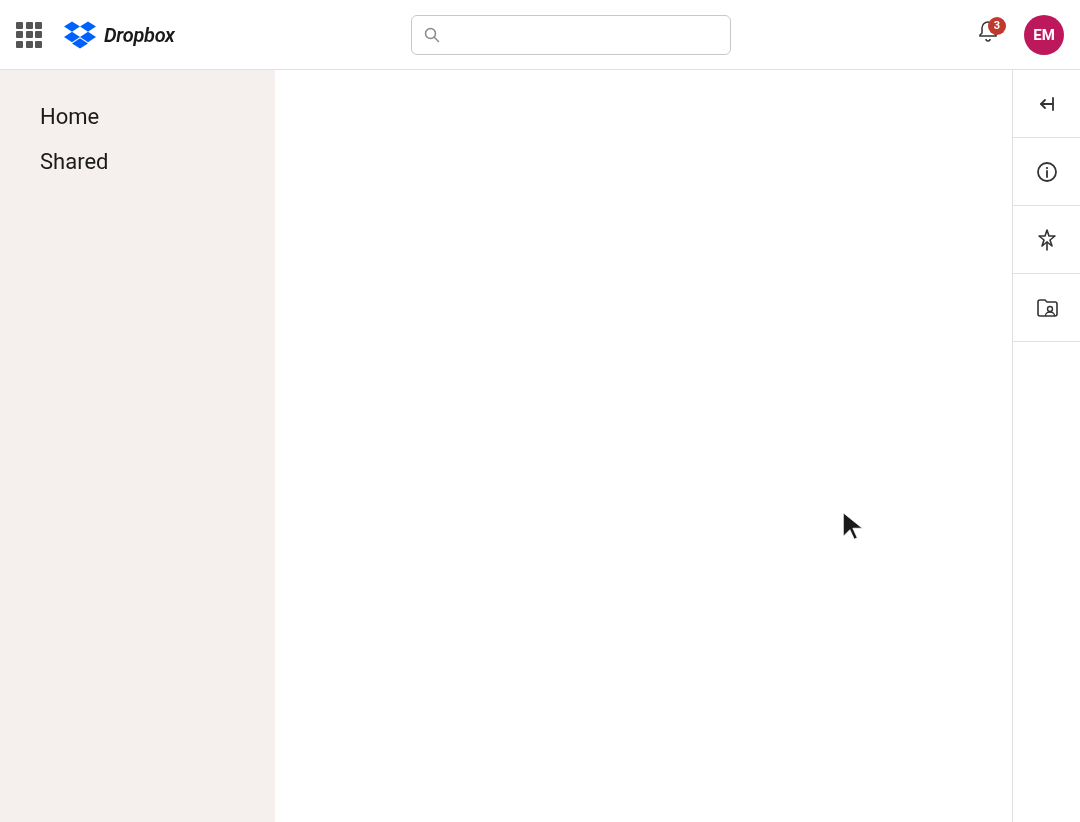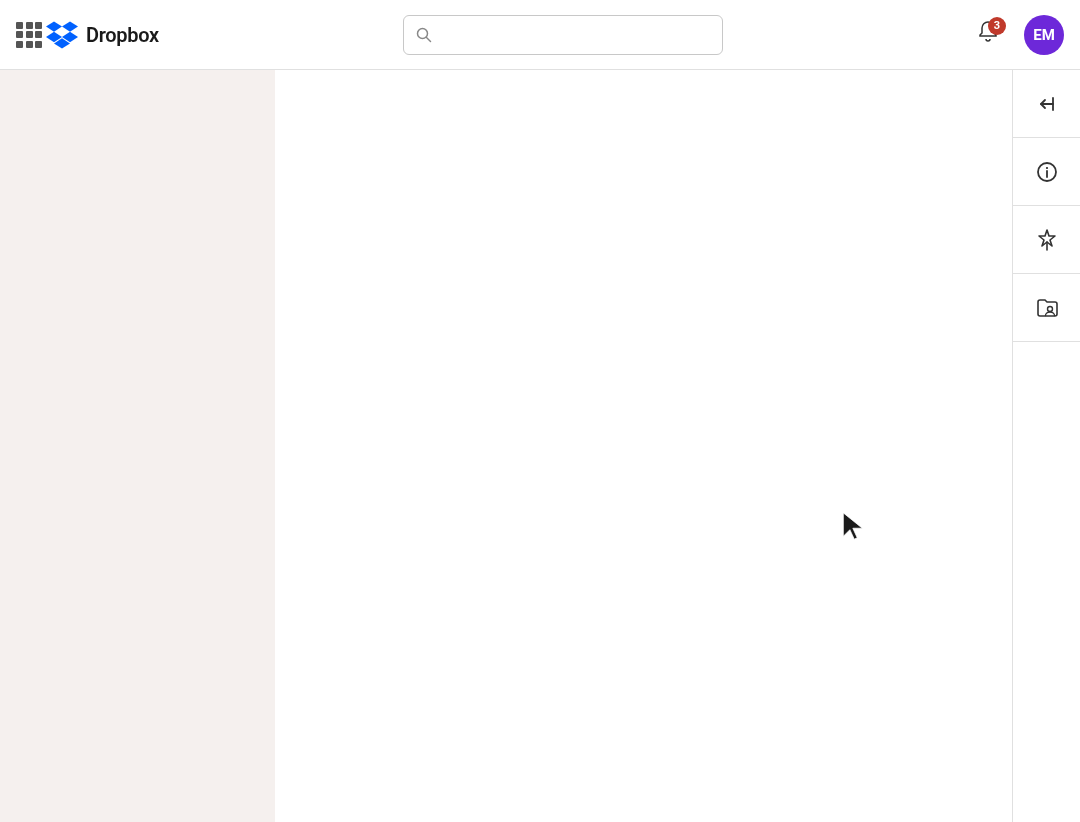--- a/index.html
+++ b/index.html
@@ -24,21 +24,22 @@
       padding: 0 16px;
       background: #fff;
       border-bottom: 1px solid #e0e0e0;
       position: relative;
       z-index: 10;
     }
 
     .header-left {
       display: flex;
       align-items: center;
-      gap: 4px;
+      gap: 22px;
+      font-style: italic;
     }
 
     .grid-icon {
       display: grid;
       grid-template-columns: repeat(3, 7px);
       grid-template-rows: repeat(3, 7px);
       gap: 2.5px;
       cursor: pointer;
     }
 
@@ -136,21 +137,21 @@
       font-weight: 700;
       display: flex;
       align-items: center;
       justify-content: center;
     }
 
     .avatar {
       width: 40px;
       height: 40px;
       border-radius: 50%;
-      background: #6d28d9;
+      background: #be185d;
       color: #fff;
       font-size: 15px;
       font-weight: 700;
       display: flex;
       align-items: center;
       justify-content: center;
       cursor: pointer;
     }
 
     
@@ -285,20 +286,22 @@
     </div>
 
     <div class="avatar">EM</div>
   </div>
 </header>
 
 <div class="main-layout">
 
   <aside class="sidebar">
     <nav class="sidebar-nav">
+      <div class="sidebar-item">Home</div>
+      <div class="sidebar-item">Shared</div>
     </nav>
   </aside>
 
   <main class="main-content">
 
     <svg class="cursor-svg" viewBox="0 0 20 24" fill="none" xmlns="http://www.w3.org/2000/svg">
       <path d="M2 2L2 18L6.5 13.5L9.5 20L11.5 19L8.5 12.5L15 12.5L2 2Z" fill="#1a1a1a" stroke="#fff" stroke-width="0.5"></path>
     </svg>
   </main>
 

